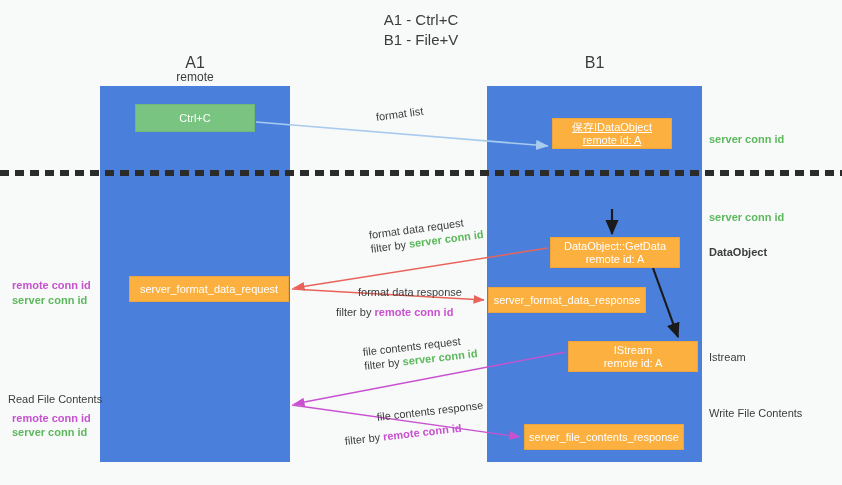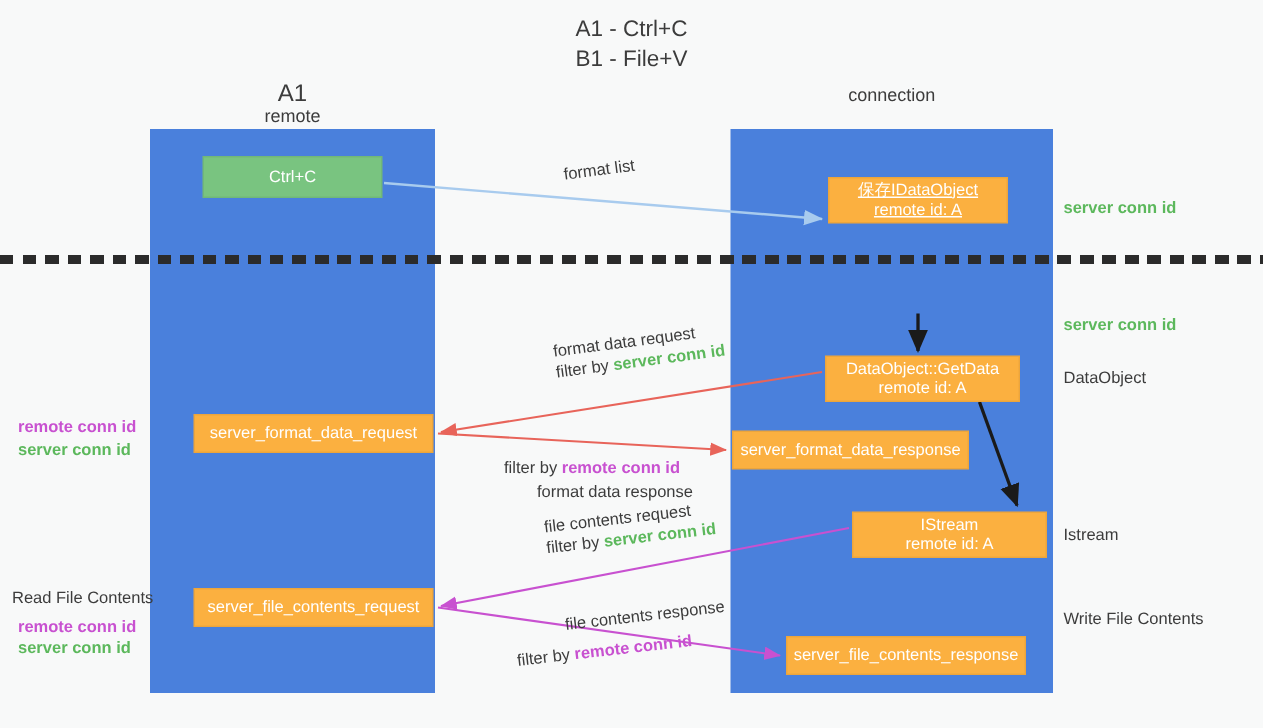--- a/index.html
+++ b/index.html
@@ -117,21 +117,21 @@
   <div class="title">
     <div>A1 - Ctrl+C</div>
     <div>B1 - File+V</div>
   </div>
 
   <div class="col-head" id="head-a1">
     <div class="big">A1</div>
     <div>remote</div>
   </div>
   <div class="col-head" id="head-b1">
-    <div>connection</div>
+    <div class="big">B1</div>
   </div>
 
   <div class="col" id="col-a1"></div>
   <div class="col" id="col-b1"></div>
 
   <svg class="overlay" viewBox="0 0 842 485">
     <defs>
       <marker id="ah-blue" markerWidth="9" markerHeight="9" refX="7.5" refY="3.2" orient="auto">
         <path d="M0,0 L8,3.2 L0,6.4 z" fill="#a8cbee"></path>
       </marker>
@@ -182,42 +182,39 @@
 
   <div class="node orange" id="n-fmtres">
     <span>server_format_data_response</span>
   </div>
 
   <div class="node orange" id="n-istream">
     <span>IStream</span>
     <span>remote id: A</span>
   </div>
 
-  <div class="node orange" id="n-filereq">
-    <span>server_file_contents_request</span>
-  </div>
 
   <div class="node orange" id="n-fileres">
     <span>server_file_contents_response</span>
   </div>
 
   <div class="dashline"></div>
 
   <div class="annot rot-a" style="left:375px; top:110px;">
     <span>format list</span>
   </div>
 
   <div class="annot rot-a" style="left:368px; top:228px;">
     <div>format data request</div>
     <div>
       <span>filter by </span><span class="green-t">server conn id</span>
     </div>
   </div>
 
-  <div class="annot" style="left:358px; top:285px;margin-top:36px;">
+  <div class="annot" style="left:358px; top:285px;">
     <div>format data response</div>
   </div>
   <div class="annot" style="left:336px; top:305px;">
     <span>filter by </span><span class="purple-t">remote conn id</span>
   </div>
 
   <div class="annot rot-b" style="left:362px; top:345px;">
     <div>file contents request</div>
     <div>
       <span>filter by </span><span class="green-t">server conn id</span>
@@ -226,21 +223,21 @@
 
   <div class="annot rot-b" style="left:376px; top:410px;">
     <div>file contents response</div>
   </div>
   <div class="annot rot-b" style="left:344px; top:434px;">
     <span>filter by </span><span class="purple-t">remote conn id</span>
   </div>
 
   <div class="sidelabel sl-green" style="left:709px; top:132px;">server conn id</div>
   <div class="sidelabel sl-green" style="left:709px; top:210px;">server conn id</div>
-  <div class="sidelabel sl-dark" style="left:709px; top:245px;">DataObject</div>
+  <div class="sidelabel sl-dark" style="left:709px; top:245px;font-weight:bold;">DataObject</div>
   <div class="sidelabel sl-dark" style="left:709px; top:350px;">Istream</div>
   <div class="sidelabel sl-dark" style="left:709px; top:406px;">Write File Contents</div>
 
   <div class="sidelabel sl-purple" style="left:12px; top:278px;">remote conn id</div>
   <div class="sidelabel sl-green" style="left:12px; top:293px;">server conn id</div>
 
   <div class="sidelabel sl-dark" style="left:8px; top:392px;">Read File Contents</div>
   <div class="sidelabel sl-purple" style="left:12px; top:411px;">remote conn id</div>
   <div class="sidelabel sl-green" style="left:12px; top:425px;">server conn id</div>
 

